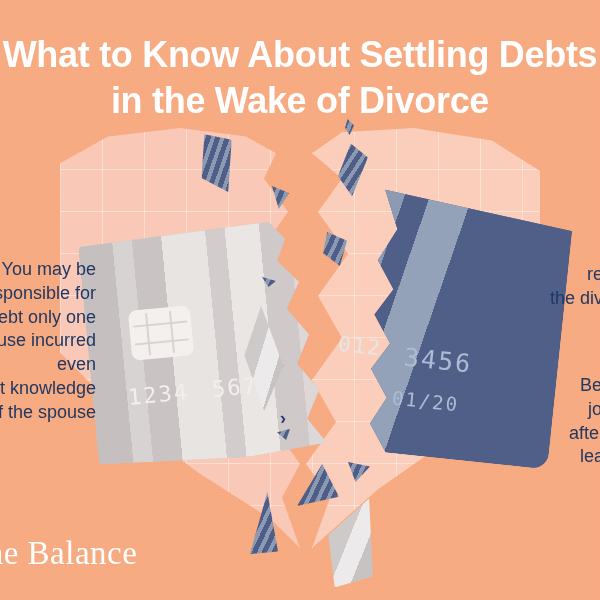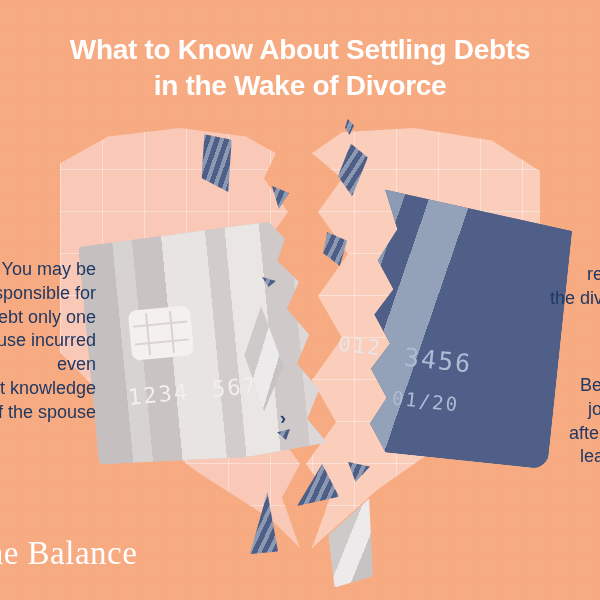--- a/index.html
+++ b/index.html
@@ -135,21 +135,21 @@
     position:absolute;color:#1f3864;font-size:18px;line-height:1.32;
     font-family:"Liberation Sans", sans-serif;white-space:pre-line;
   }
   .t-left{left:-54px;top:258px;width:150px;text-align:right;}
   .t-right-1{left:508px;top:192px;width:190px;text-align:right;}
   .t-right-2{left:508px;top:374px;width:190px;text-align:right;}
 
   
   .title{
     position:absolute;left:0;top:32px;width:600px;text-align:center;
-    color:#ffffff;font-size:28px;font-weight:bold;line-height:1.28;
+    color:#ffffff;font-size:36px;font-weight:bold;line-height:1.28;
     letter-spacing:-.3px;white-space:pre-line;
     font-family:"Liberation Sans", sans-serif;
   }
 
   
   .logo{
     position:absolute;left:-34px;top:535px;color:#ffffff;
     font-size:33px;font-family:"Liberation Serif", serif;letter-spacing:.5px;
   }
 </style>

